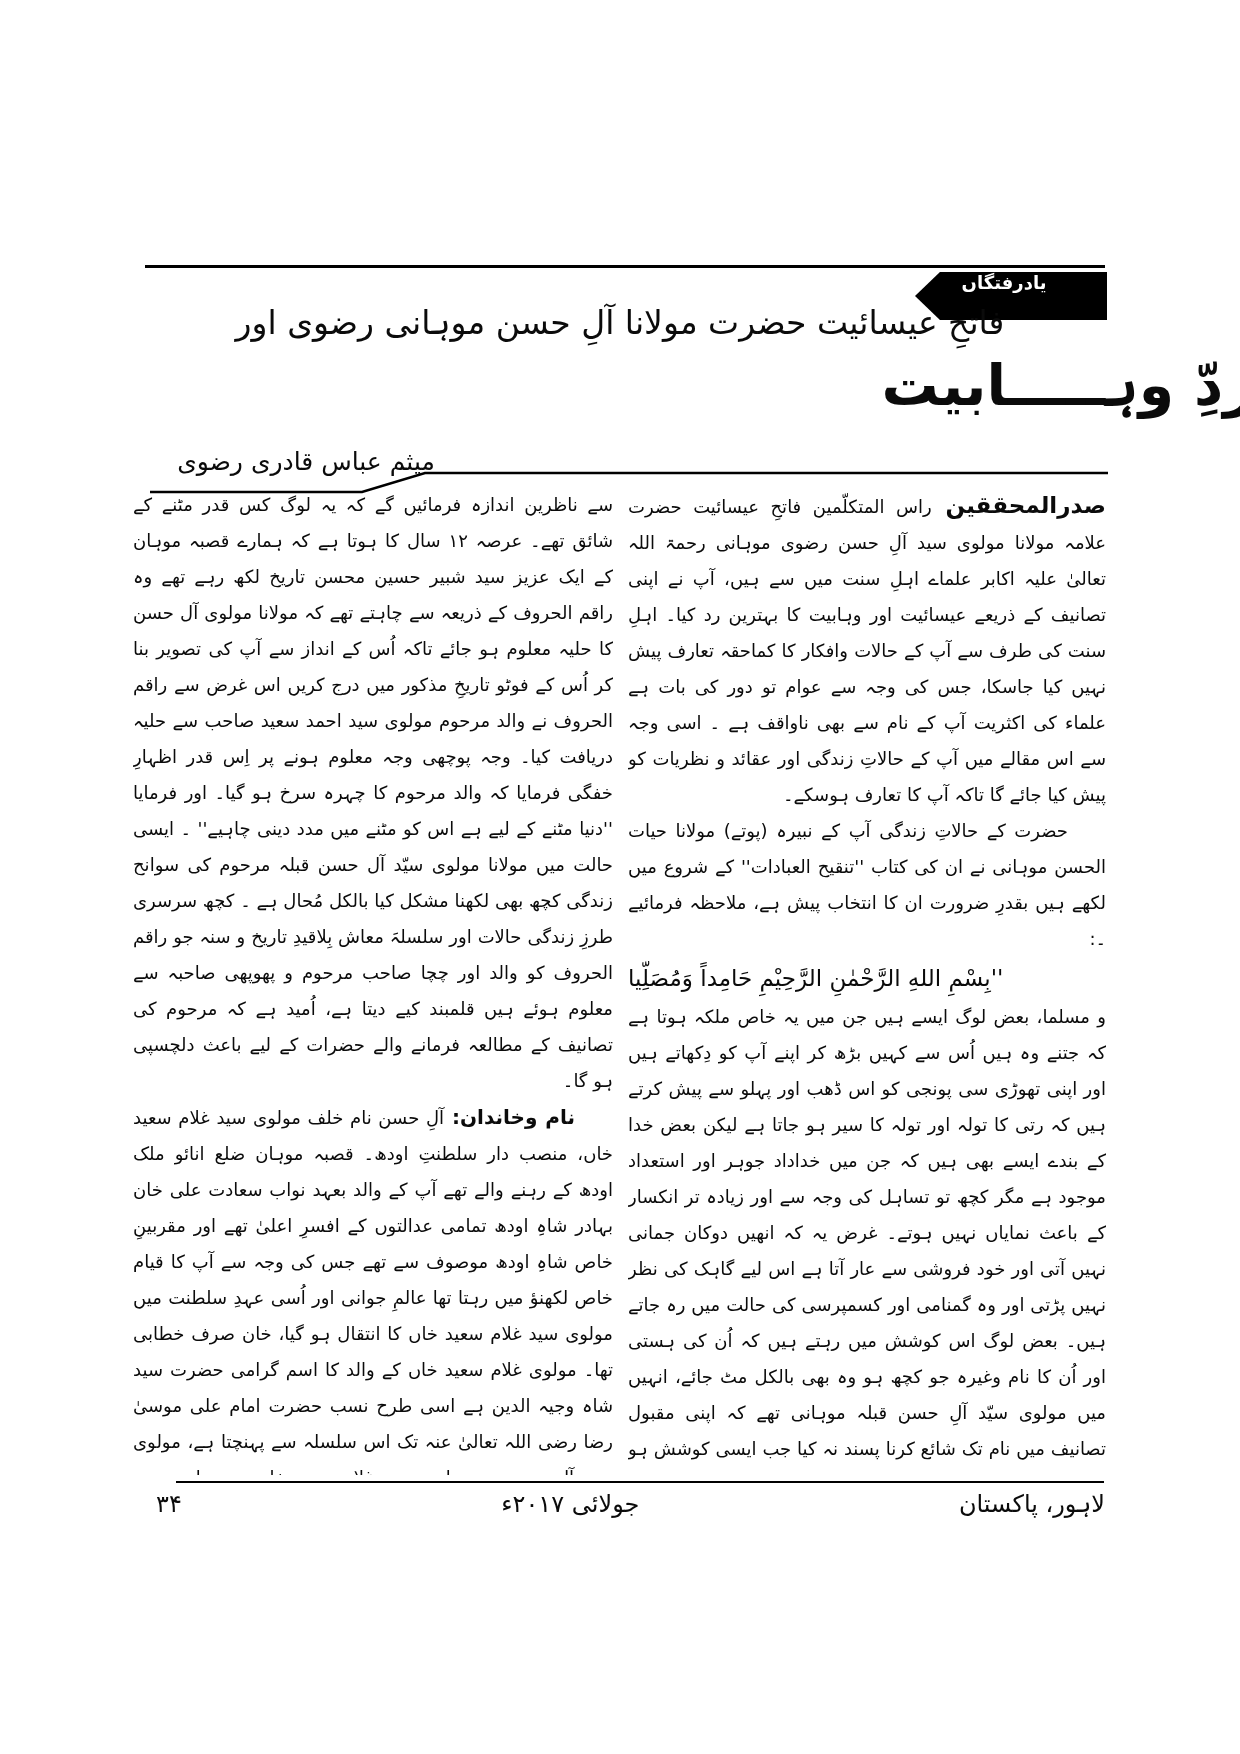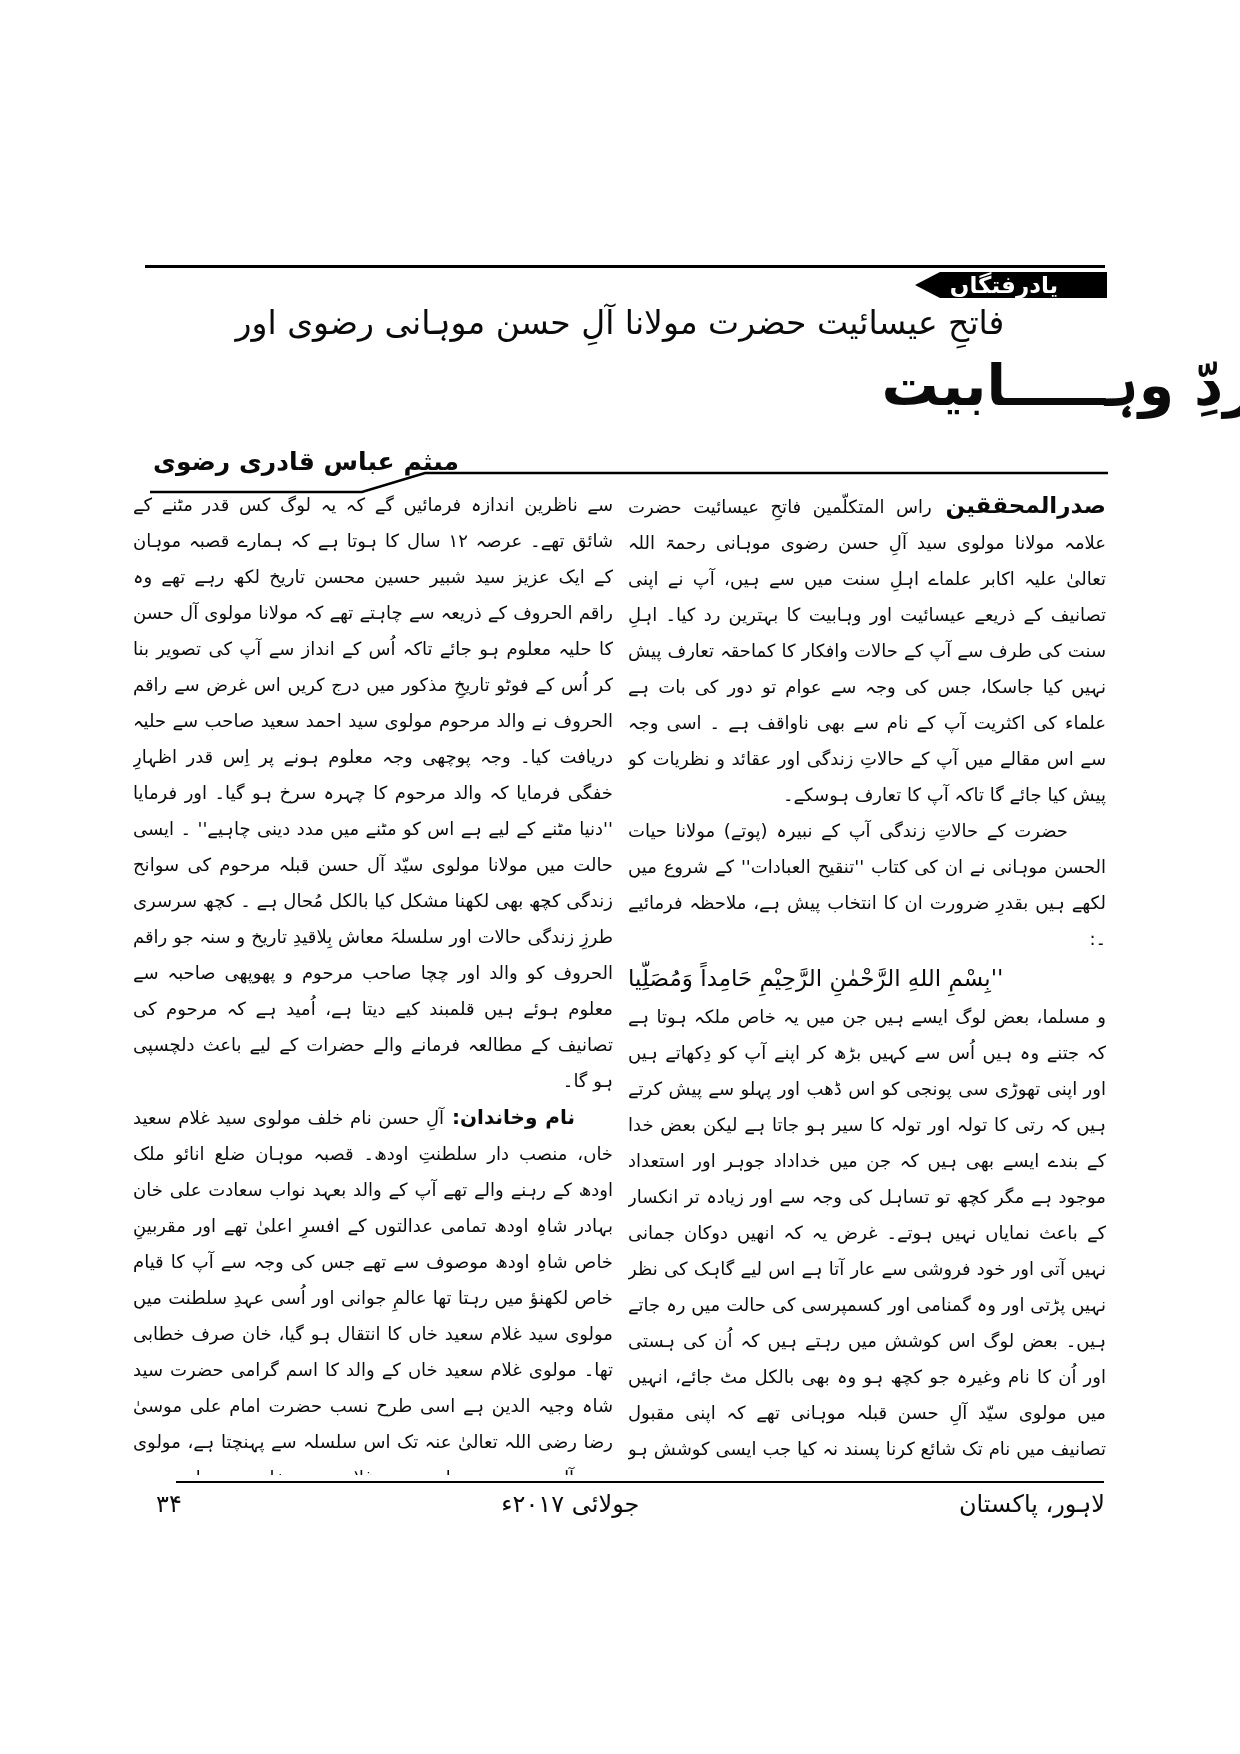--- a/index.html
+++ b/index.html
@@ -10,39 +10,39 @@
     color:#0b0b0b;
     font-family:"DejaVu Sans",sans-serif;
     overflow:hidden;
     direction:rtl;
   }
   
   .top-rule{
     position:absolute;left:145px;top:265px;width:960px;height:3px;background:#000;
   }
   .badge{
-    position:absolute;left:915px;top:272px;width:192px;height:26px;
+    position:absolute;left:915px;top:272px;width:192px;height:48px;
     background:#000;color:#fff;
     clip-path:polygon(0 50%,13% 0,100% 0,100% 100%,13% 100%);
     display:flex;align-items:flex-start;justify-content:center;
-    font-size:23px;font-weight:bold;direction:rtl;
+    font-size:18px;font-weight:bold;direction:rtl;
     padding-right:14px;box-sizing:border-box;
   }
   .kicker{
     position:absolute;top:303px;left:0;width:100%;
     text-align:center;font-size:33px;direction:rtl;
     font-weight:500;letter-spacing:0;
   }
   .main-title{
     position:absolute;top:352px;left:16px;width:100%;
     text-align:right;font-size:57px;font-weight:bold;direction:rtl;
   }
   .author{
     position:absolute;top:447px;left:150px;width:312px;
-    text-align:center;font-size:25px;direction:rtl;font-weight:700;
+    text-align:center;font-size:25px;direction:rtl;font-weight:400;
   }
   .flourish{
     position:absolute;left:140px;top:458px;width:975px;height:45px;
   }
   
   .column{
     position:absolute;top:487px;height:988px;overflow:hidden;
     direction:rtl;text-align:justify;
     font-size:18px;line-height:36px;
   }

